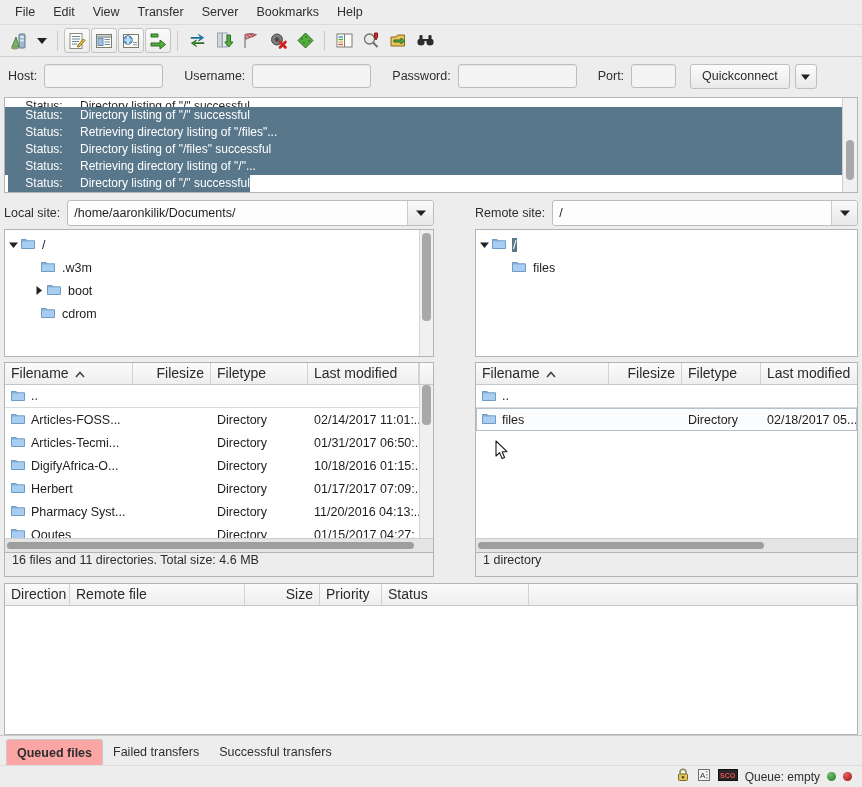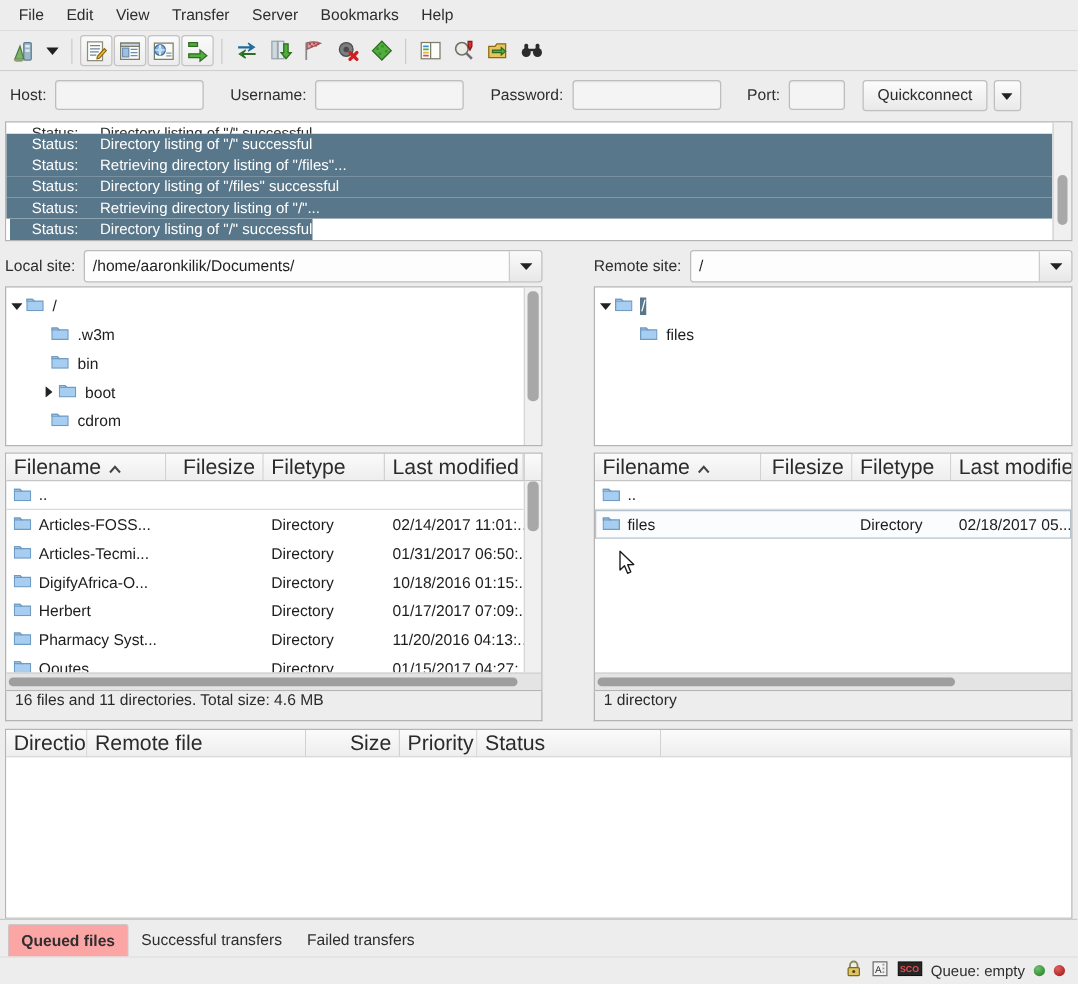--- a/index.html
+++ b/index.html
@@ -208,21 +208,21 @@
     margin-top: 5px;
     border: 1px solid #b4b4b4;
     background: #ffffff;
     display: flex; flex-direction: column;
     min-height: 0; overflow: hidden;
   }
   .lheadwrap { display:flex; flex:0 0 22px; background:#f2f2f2; border-bottom:1px solid #c6c6c6; }
   .lhead { display:flex; flex:1 1 auto; min-width:0; }
   .hcell {
     height: 21px; line-height: 21px;
-    font-size: 17px; color:#2b2b2b;
+    font-size: 14px; color:#2b2b2b;
     border-right: 1px solid #d2d2d2;
     background: linear-gradient(#fbfbfb,#eeeeee);
     padding: 0 6px;
     white-space: nowrap; overflow: hidden;
     display: flex; align-items: center; gap: 6px;
   }
   .hcell.num { justify-content: flex-end; }
   .hcorner { flex: 0 0 14px; background: linear-gradient(#fbfbfb,#eeeeee); border-left:1px solid #d2d2d2;}
   .lbody { flex: 1 1 auto; display: flex; min-height: 0; overflow: hidden; }
   .rows { flex: 1 1 auto; min-width: 0; overflow: hidden; }
@@ -575,29 +575,20 @@
             <span class="tlabel">/</span>
           </div>
           <div class="treerow" style="padding-left:36px">
             <span class="ficon">
               <svg width="14" height="12" viewBox="0 0 14 12">
                   <path d="M0.5 2.5 h4.5 l1.2 1.3 h7.3 v7.7 h-13 z" fill="#a7cdf0" stroke="#6f9bc4"></path>
                   <path d="M0.5 2.5 h4.5 l1.2 1.3 h-5.7 z" fill="#c7e0f7" stroke="#6f9bc4"></path>
                 </svg>
             </span>
             <span class="tlabel">.w3m</span>
-          </div>
-          <div class="treerow" style="padding-left:36px">
-            <span class="ficon">
-              <svg width="14" height="12" viewBox="0 0 14 12">
-                  <path d="M0.5 2.5 h4.5 l1.2 1.3 h7.3 v7.7 h-13 z" fill="#a7cdf0" stroke="#6f9bc4"></path>
-                  <path d="M0.5 2.5 h4.5 l1.2 1.3 h-5.7 z" fill="#c7e0f7" stroke="#6f9bc4"></path>
-                </svg>
-            </span>
-            <span class="tlabel">bin</span>
           </div>
           <div class="treerow" style="padding-left:26px">
             <span class="twist">
               <svg width="6" height="9" viewBox="0 0 6 9">
                   <path d="M0.5 0 L6 4.5 L0.5 9 Z" fill="#222"></path>
                 </svg>
             </span>
             <span class="ficon">
               <svg width="14" height="12" viewBox="0 0 14 12">
                   <path d="M0.5 2.5 h4.5 l1.2 1.3 h7.3 v7.7 h-13 z" fill="#a7cdf0" stroke="#6f9bc4"></path>
@@ -875,22 +866,22 @@
       <div class="hcell num" style="flex:0 0 75px">Size</div>
       <div class="hcell" style="flex:0 0 62px">Priority</div>
       <div class="hcell" style="flex:0 0 147px">Status</div>
       <div class="hcell" style="flex:1 1 auto"></div>
     </div>
     <div class="qbody"></div>
   </div>
 
   <div class="tabsrow">
     <div class="tab active">Queued files</div>
+    <div class="tab">Failed transfers</div>
     <div class="tab">Successful transfers</div>
-    <div class="tab">Failed transfers</div>
   </div>
 
   <div class="statusbar">
     <span>
       <svg width="14" height="14" viewBox="0 0 14 14">
         <path d="M4 6 V4.2 a3 3 0 0 1 6 0 V6" fill="none" stroke="#8a8a5a" stroke-width="1.5"></path>
         <rect x="2.5" y="6" width="9" height="6.5" rx="1" fill="#e0c45e" stroke="#7d6a1e"></rect>
         <circle cx="7" cy="9.2" r="1.2" fill="#4a4120"></circle>
       </svg>
     </span>

